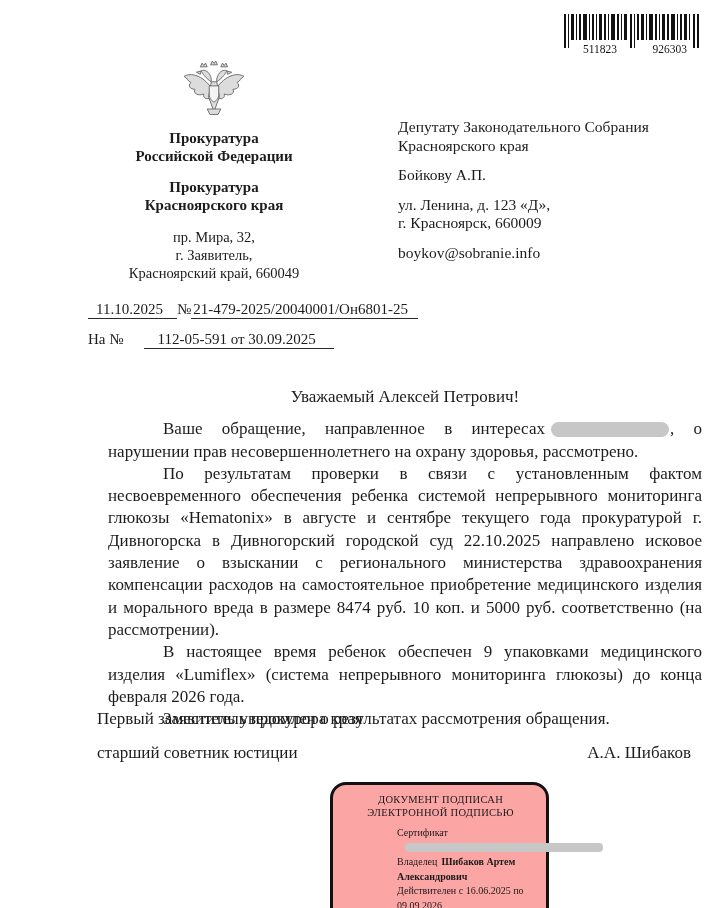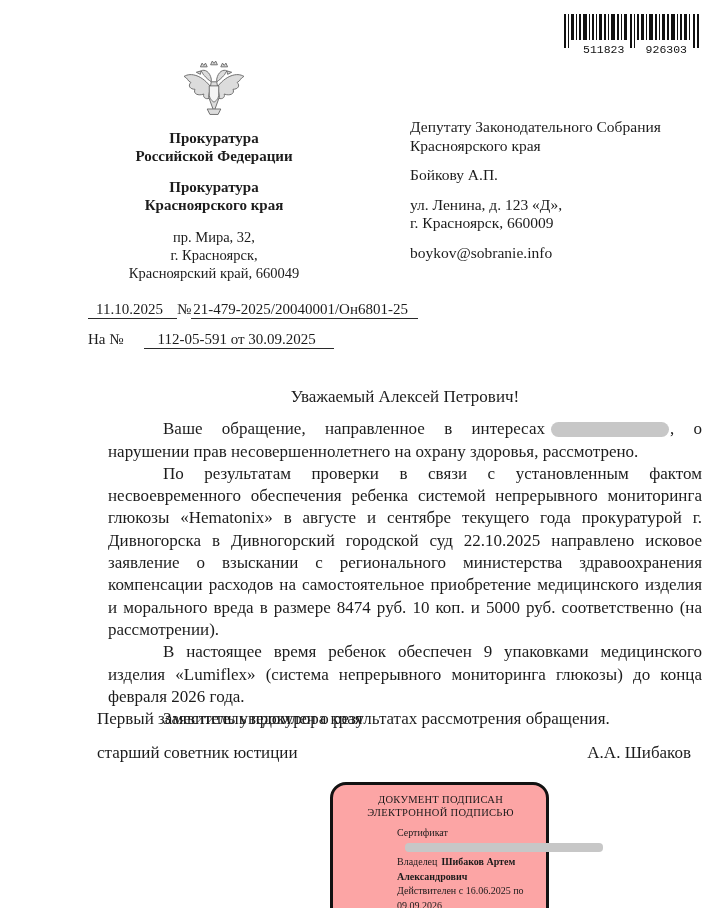--- a/index.html
+++ b/index.html
@@ -4,31 +4,31 @@
 <style>
   html,body{margin:0;padding:0;background:#ffffff;}
   .page{
     position:relative;width:724px;height:908px;background:#ffffff;overflow:hidden;
     font-family:"Liberation Serif","DejaVu Serif",serif;color:#1c1c1c;
   }
   
   .barcode{position:absolute;left:564px;top:14px;width:138px;}
   .barcode svg{display:block;}
   .barcode-numbers{display:flex;justify-content:space-between;padding:0 12px 0 16px;
-    font-family:Liberation Mono, monospace;font-size:11.5px;color:#111;
+    font-family:Liberation Serif, serif;font-size:11.5px;color:#111;
     margin-top:-7px;background:transparent;text-align:center;}
   .barcode-numbers span{background:#fff;padding:0 3px;}
   
   .letterhead{position:absolute;left:88px;top:60px;width:252px;text-align:center;}
   .emblem{display:block;margin:0 auto 6px;}
   .org-line{font-weight:bold;font-size:15px;line-height:17.5px;}
   .org-block2{margin-top:14px;}
   .lh-address{margin-top:14px;font-size:14.5px;line-height:18px;}
   
-  .recipient{position:absolute;left:398px;top:118px;width:306px;font-size:15.5px;line-height:18.5px;margin-left:12px;}
+  .recipient{position:absolute;left:398px;top:118px;width:306px;font-size:15.5px;line-height:18.5px;}
   .recipient .grp{margin-bottom:11px;}
   
   .refs{position:absolute;left:88px;top:301px;font-size:15px;}
   .u{border-bottom:1px solid #2a2a2a;padding-bottom:1px;}
   .ref-date{padding:0 14px 1px 8px;}
   .ref-num{padding:0 10px 1px 2px;margin-top:20px;}
   .ref-line2{margin-top:13px;}
   .ref-prefix{margin-right:20px;}
   .reply-num{padding:0 18px 1px 14px;}
   
@@ -116,21 +116,21 @@
       </g>
     </svg>
     <div class="org-line">Прокуратура</div>
     <div class="org-line">Российской Федерации</div>
     <div class="org-block2">
       <div class="org-line">Прокуратура</div>
       <div class="org-line">Красноярского края</div>
     </div>
     <div class="lh-address">
       <div>пр. Мира, 32,</div>
-      <div>г. Красноярск,</div>
+      <div>г. Заявитель,</div>
       <div>Красноярский край, 660049</div>
     </div>
   </div>
 
   <div class="recipient">
     <div class="grp">
       <div>Депутату Законодательного Собрания</div>
       <div>Красноярского края</div>
     </div>
     <div class="grp">Бойкову А.П.</div>

